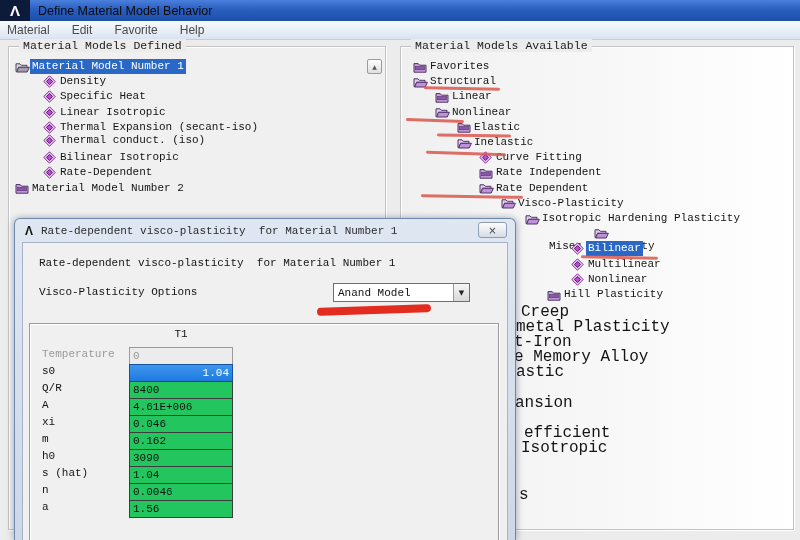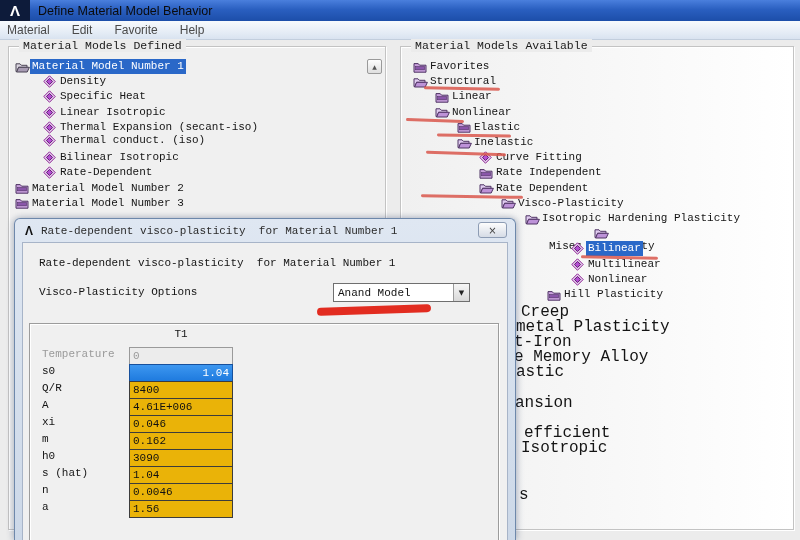--- a/index.html
+++ b/index.html
@@ -73,21 +73,21 @@
     background:linear-gradient(180deg,#f6f6f6,#d8d8d8); display:flex; align-items:center;
     justify-content:center; font-size:7px; color:#222; font-family:"DejaVu Sans",sans-serif; }
 
   .param-frame { position:absolute; left:14px; top:104px; width:470px; height:218px;
     border:1px solid #9c9c9c; box-shadow:inset 1px 1px 0 #fff, 1px 1px 0 #fff; background:#f0f0f0; }
   .col-header { position:absolute; top:4px; left:99px; width:104px; text-align:center;
     font-size:11px; color:#141414; }
   .p-label { position:absolute; left:12px; height:15px; font-size:11px; color:#141414; white-space:pre; }
   .p-label.disabled { color:#9a9a9a; }
   .p-cell { position:absolute; left:99px; width:104px; height:18px;
-    border:1px solid #3c3c3c; background:#eab308; font-size:11px; color:#111;
+    border:1px solid #3c3c3c; background:#22c55e; font-size:11px; color:#111;
     display:flex; align-items:center; padding:0 3px; white-space:pre; }
   .p-cell.disabled { background:#ececec; border-color:#9a9a9a; color:#9a9a9a; }
   .p-cell.selected { background:linear-gradient(180deg,#3d97f0,#1e7ade);
     border-color:#17509c; color:#ffffff; justify-content:flex-end; }
 
   
   .ink { position:absolute; left:0; top:0; width:800px; height:540px;
     pointer-events:none; z-index:30; }
   .stroke { position:absolute; border-radius:4px; }
 </style>
@@ -184,29 +184,20 @@
           <span class="tree-label">Rate-Dependent</span>
         </div>
         <div class="tree-row" style="top: 122.6px; left: 2px;">
           <span class="tree-icon">
             <svg width="14" height="12" viewBox="0 0 14 12">
               <path d="M1 2.6 h4.2 l1.4 1.6 H13 v7 H1 Z" fill="#c9a0dd" stroke="#4f3464"></path>
               <rect x="2.6" y="5.6" width="8.8" height="3.2" fill="#8a55aa" stroke="#4f3464" stroke-width=".6"></rect>
             </svg>
           </span>
           <span class="tree-label">Material Model Number 2</span>
-        </div>
-        <div class="tree-row" style="top: 137.8px; left: 2px;">
-          <span class="tree-icon">
-            <svg width="14" height="12" viewBox="0 0 14 12">
-              <path d="M1 2.6 h4.2 l1.4 1.6 H13 v7 H1 Z" fill="#c9a0dd" stroke="#4f3464"></path>
-              <rect x="2.6" y="5.6" width="8.8" height="3.2" fill="#8a55aa" stroke="#4f3464" stroke-width=".6"></rect>
-            </svg>
-          </span>
-          <span class="tree-label">Material Model Number 3</span>
         </div>
       </div>
     <div class="scrollbtn">▲</div>
   </div>
 
   <div class="groupbox gb-right">
     <div class="gb-label">Material Models Available</div>
     <div class="tree" id="right-tree">
         <div class="tree-row" style="top: 1px; left: 8px;">
           <span class="tree-icon">

